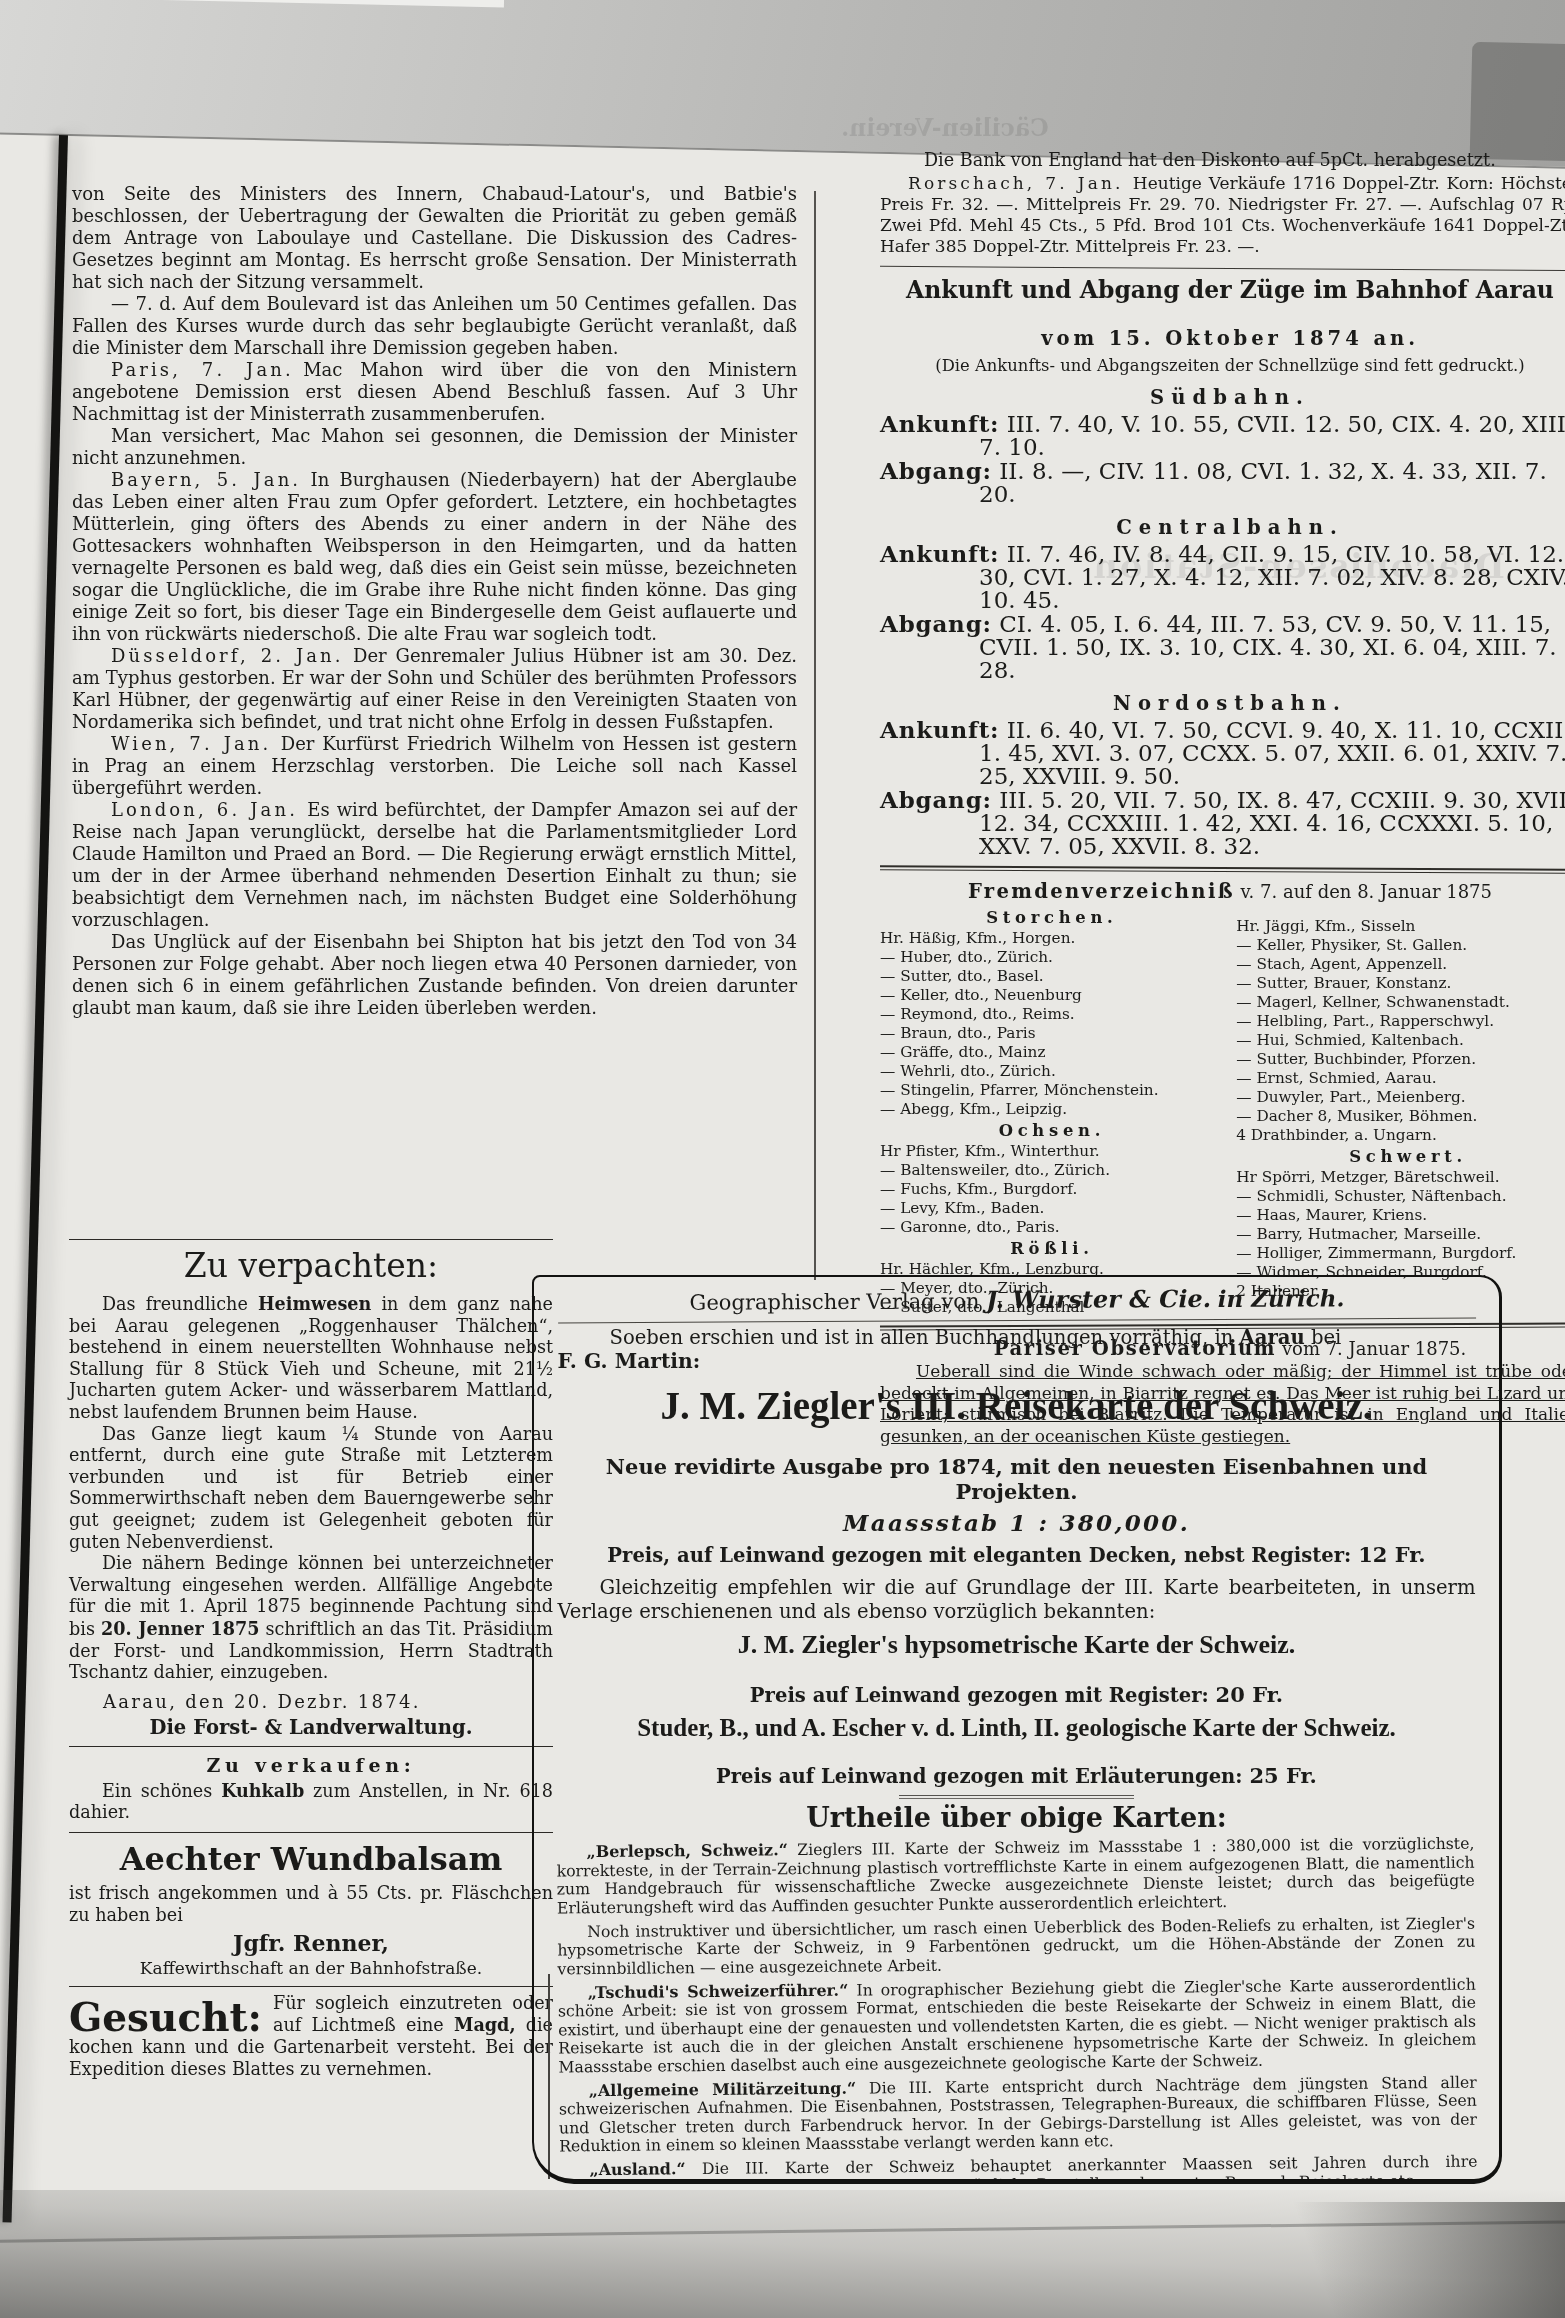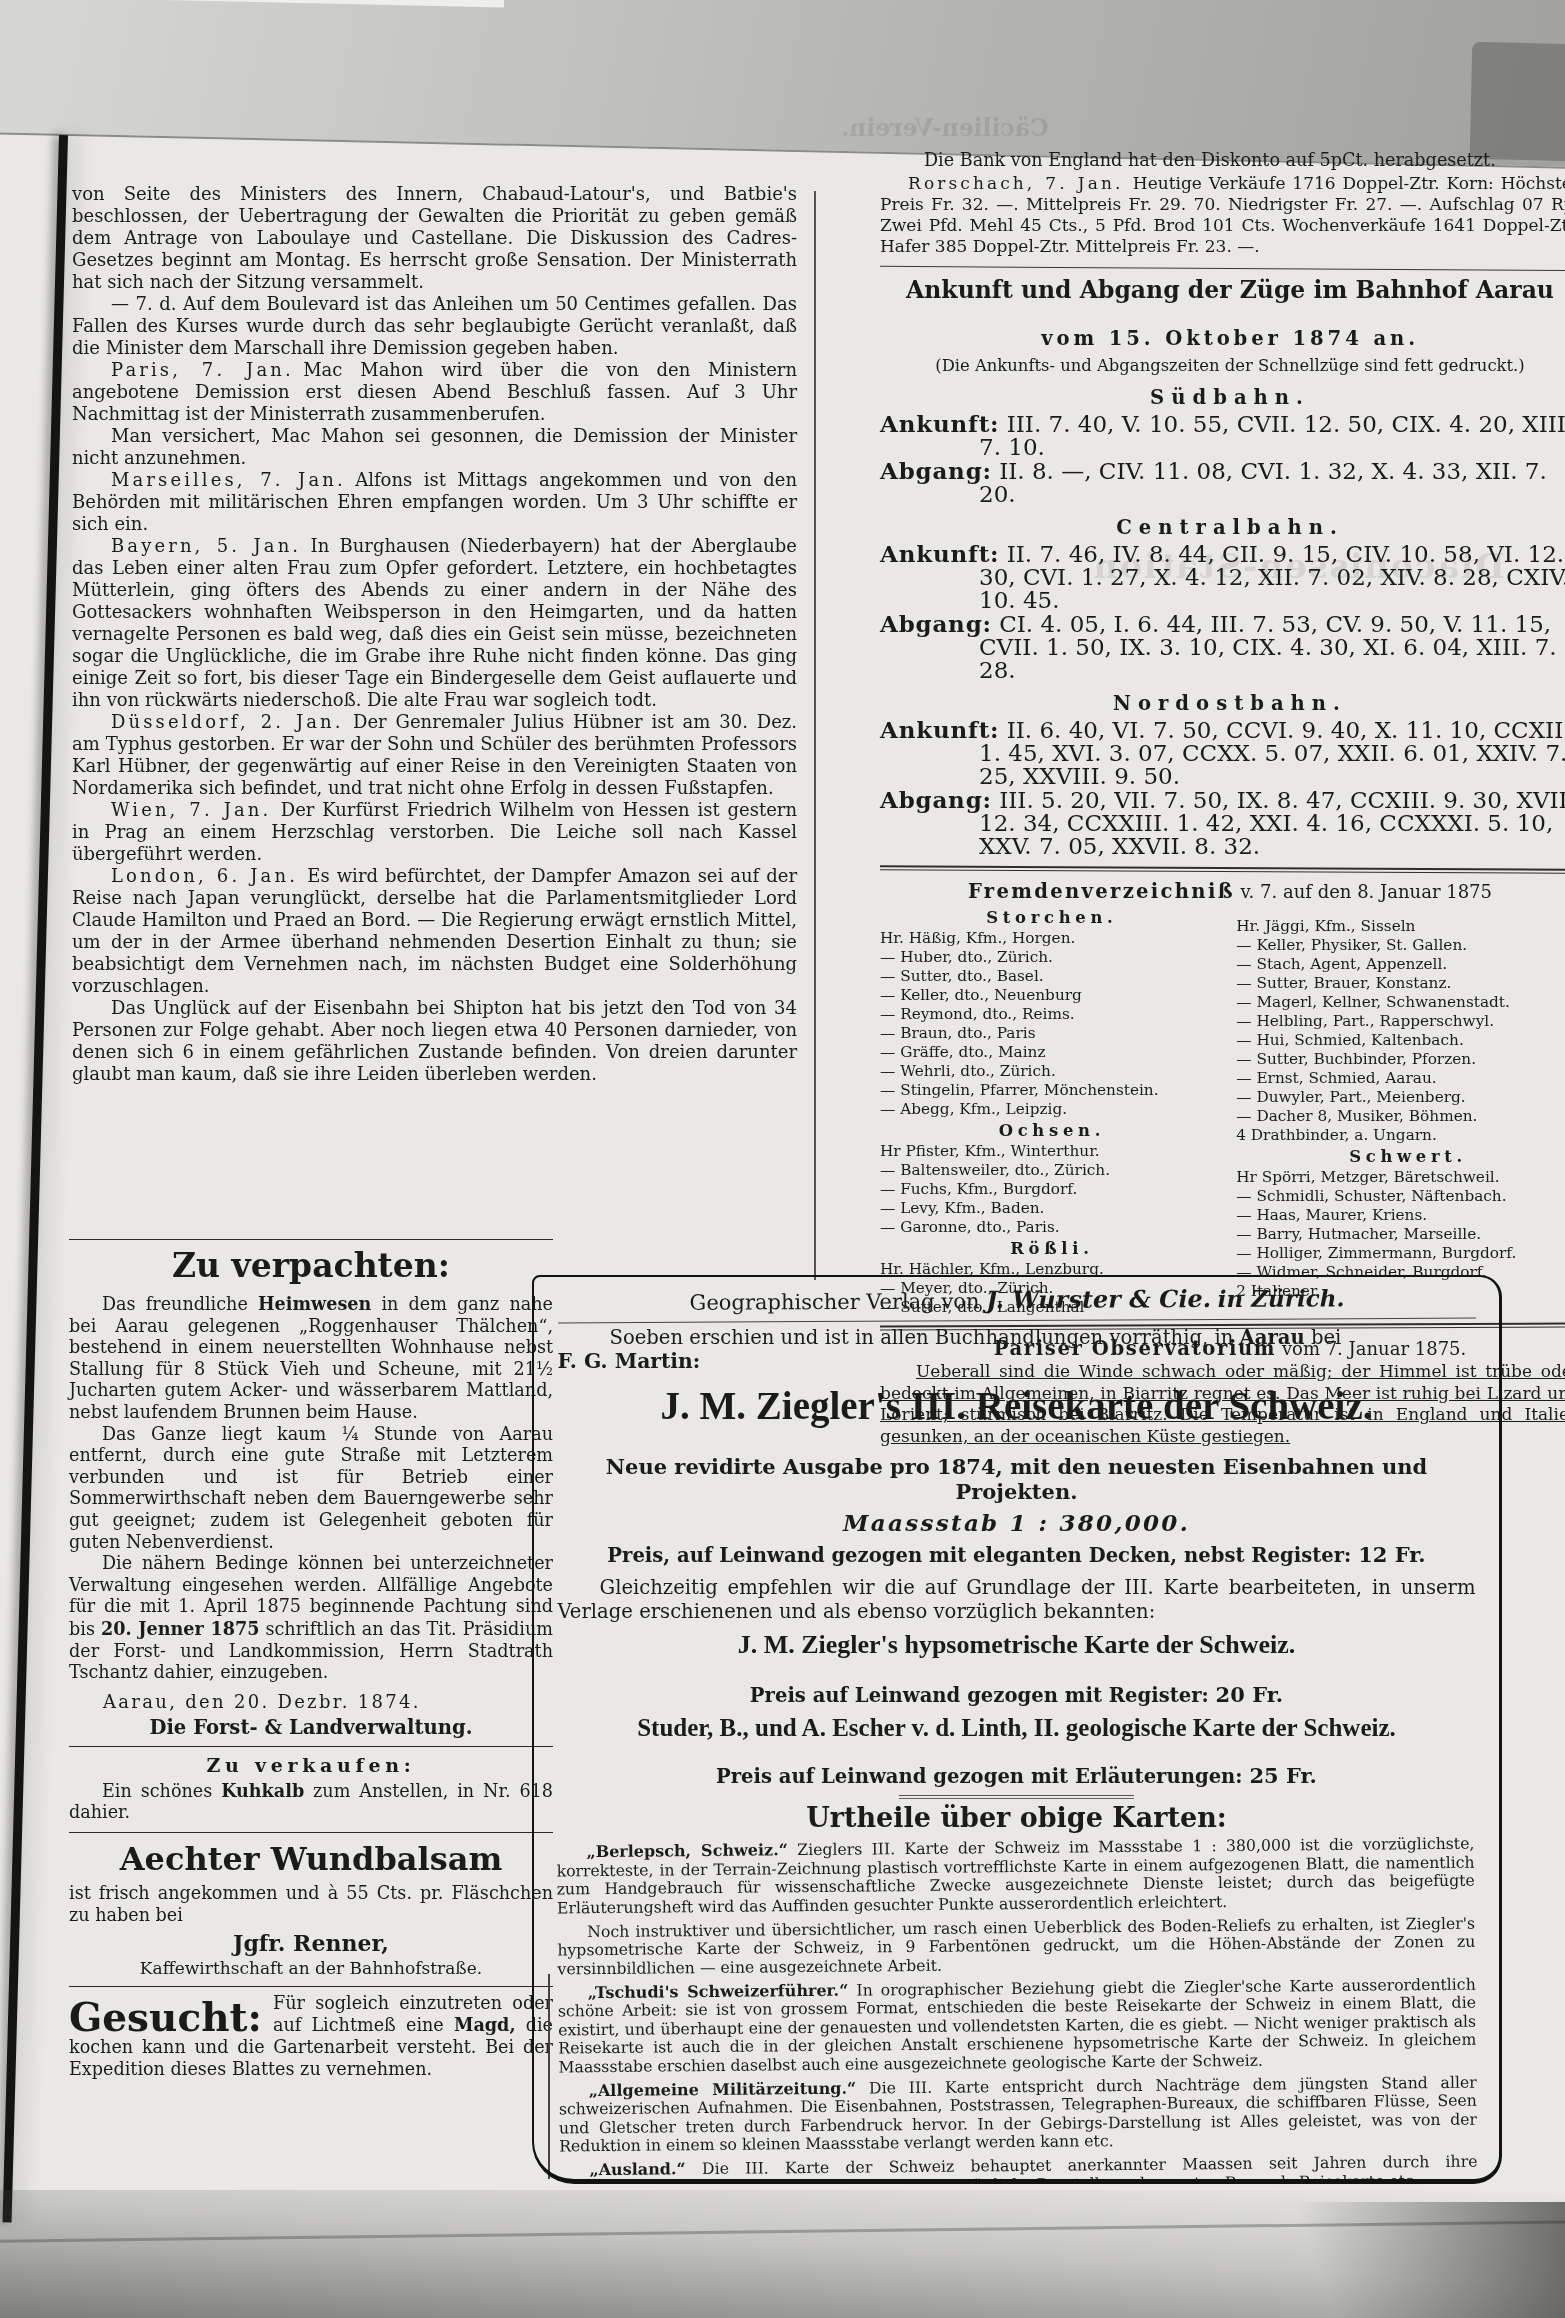--- a/index.html
+++ b/index.html
@@ -71,21 +71,21 @@
   .guests ul{list-style:none;margin:0;padding:0;}
   .guests li{white-space:nowrap;overflow:hidden;}
   .rule-obs{margin-top:7.8px;transform:rotate(-.25deg);}
   .obs-title{text-align:center;font-size:18px;margin:7px 0 1.6px;}
   .obs-title b{font-size:19.6px;letter-spacing:1.6px;}
   .obs-text{font-size:17px;line-height:21.5px;text-align:justify;text-indent:36px;text-decoration:underline;}
 
   
   #ads{left:69px;top:1239px;width:484px;}
   #ads .rule{border-top:1.6px solid #2c2a26;}
-  .vp-title{font-size:33px;font-weight:bold;text-align:center;margin:6.3px 0 7.8px;}
+  .vp-title{font-size:33px;font-weight:normal;text-align:center;margin:6.3px 0 7.8px;}
   #ads .body{font-size:17.6px;line-height:21.6px;text-align:justify;text-indent:33px;}
   .dz{font-size:18px;letter-spacing:2.3px;margin:7px 0 0 34px;}
   .sig{font-size:19.6px;font-weight:bold;text-align:center;margin:4.7px 0 7px;}
   .vk-title{font-size:19px;font-weight:bold;letter-spacing:4.7px;text-align:center;margin:7px 0 3.1px;}
   .wb-title{font-size:32px;font-weight:bold;text-align:center;margin:7.8px 0 4.7px;}
   .renner{font-size:22px;font-weight:bold;text-align:center;margin-top:3.9px;}
   .kaffee{font-size:17px;text-align:center;margin:1.6px 0 7.8px;}
   .gesucht{margin-top:6.3px;}
   .gesucht-label{float:left;font-size:39px;font-weight:bold;line-height:.95;margin:6.3px 11px 0 0;}
 
@@ -129,21 +129,20 @@
 <div class="ghost" id="ghost-1">Cäcilien-Verein.</div>
 <div class="ghost" id="ghost-2">Diaconissen-Station</div>
 
 <main>
 
   <section id="news">
     <p class="noindent"><span class="dateline"></span><span>von Seite des Ministers des Innern, Chabaud-Latour's, und Batbie's beschlossen, der Uebertragung der Gewalten die Priorität zu geben gemäß dem Antrage von Laboulaye und Castellane. Die Diskussion des Cadres-Gesetzes beginnt am Montag. Es herrscht große Sensation. Der Ministerrath hat sich nach der Sitzung versammelt.</span></p>
     <p><span class="dateline"></span><span>— 7. d. Auf dem Boulevard ist das Anleihen um 50 Centimes gefallen. Das Fallen des Kurses wurde durch das sehr beglaubigte Gerücht veranlaßt, daß die Minister dem Marschall ihre Demission gegeben haben.</span></p>
     <p><span class="dateline">Paris, 7. Jan.</span><span>Mac Mahon wird über die von den Ministern angebotene Demission erst diesen Abend Beschluß fassen. Auf 3 Uhr Nachmittag ist der Ministerrath zusammenberufen.</span></p>
     <p><span class="dateline"></span><span>Man versichert, Mac Mahon sei gesonnen, die Demission der Minister nicht anzunehmen.</span></p>
-    <p><span class="dateline">Marseilles, 7. Jan.</span><span>Alfons ist Mittags angekommen und von den Behörden mit militärischen Ehren empfangen worden. Um 3 Uhr schiffte er sich ein.</span></p>
     <p><span class="dateline">Bayern, 5. Jan.</span><span>In Burghausen (Niederbayern) hat der Aberglaube das Leben einer alten Frau zum Opfer gefordert. Letztere, ein hochbetagtes Mütterlein, ging öfters des Abends zu einer andern in der Nähe des Gottesackers wohnhaften Weibsperson in den Heimgarten, und da hatten vernagelte Personen es bald weg, daß dies ein Geist sein müsse, bezeichneten sogar die Unglückliche, die im Grabe ihre Ruhe nicht finden könne. Das ging einige Zeit so fort, bis dieser Tage ein Bindergeselle dem Geist auflauerte und ihn von rückwärts niederschoß. Die alte Frau war sogleich todt.</span></p>
     <p><span class="dateline">Düsseldorf, 2. Jan.</span><span>Der Genremaler Julius Hübner ist am 30. Dez. am Typhus gestorben. Er war der Sohn und Schüler des berühmten Professors Karl Hübner, der gegenwärtig auf einer Reise in den Vereinigten Staaten von Nordamerika sich befindet, und trat nicht ohne Erfolg in dessen Fußstapfen.</span></p>
     <p><span class="dateline">Wien, 7. Jan.</span><span>Der Kurfürst Friedrich Wilhelm von Hessen ist gestern in Prag an einem Herzschlag verstorben. Die Leiche soll nach Kassel übergeführt werden.</span></p>
     <p><span class="dateline">London, 6. Jan.</span><span>Es wird befürchtet, der Dampfer Amazon sei auf der Reise nach Japan verunglückt, derselbe hat die Parlamentsmitglieder Lord Claude Hamilton und Praed an Bord. — Die Regierung erwägt ernstlich Mittel, um der in der Armee überhand nehmenden Desertion Einhalt zu thun; sie beabsichtigt dem Vernehmen nach, im nächsten Budget eine Solderhöhung vorzuschlagen.</span></p>
     <p><span class="dateline"></span><span>Das Unglück auf der Eisenbahn bei Shipton hat bis jetzt den Tod von 34 Personen zur Folge gehabt. Aber noch liegen etwa 40 Personen darnieder, von denen sich 6 in einem gefährlichen Zustande befinden. Von dreien darunter glaubt man kaum, daß sie ihre Leiden überleben werden.</span></p>
   </section>
 
   <div id="colrule"></div>
 
   <section id="rcol">

